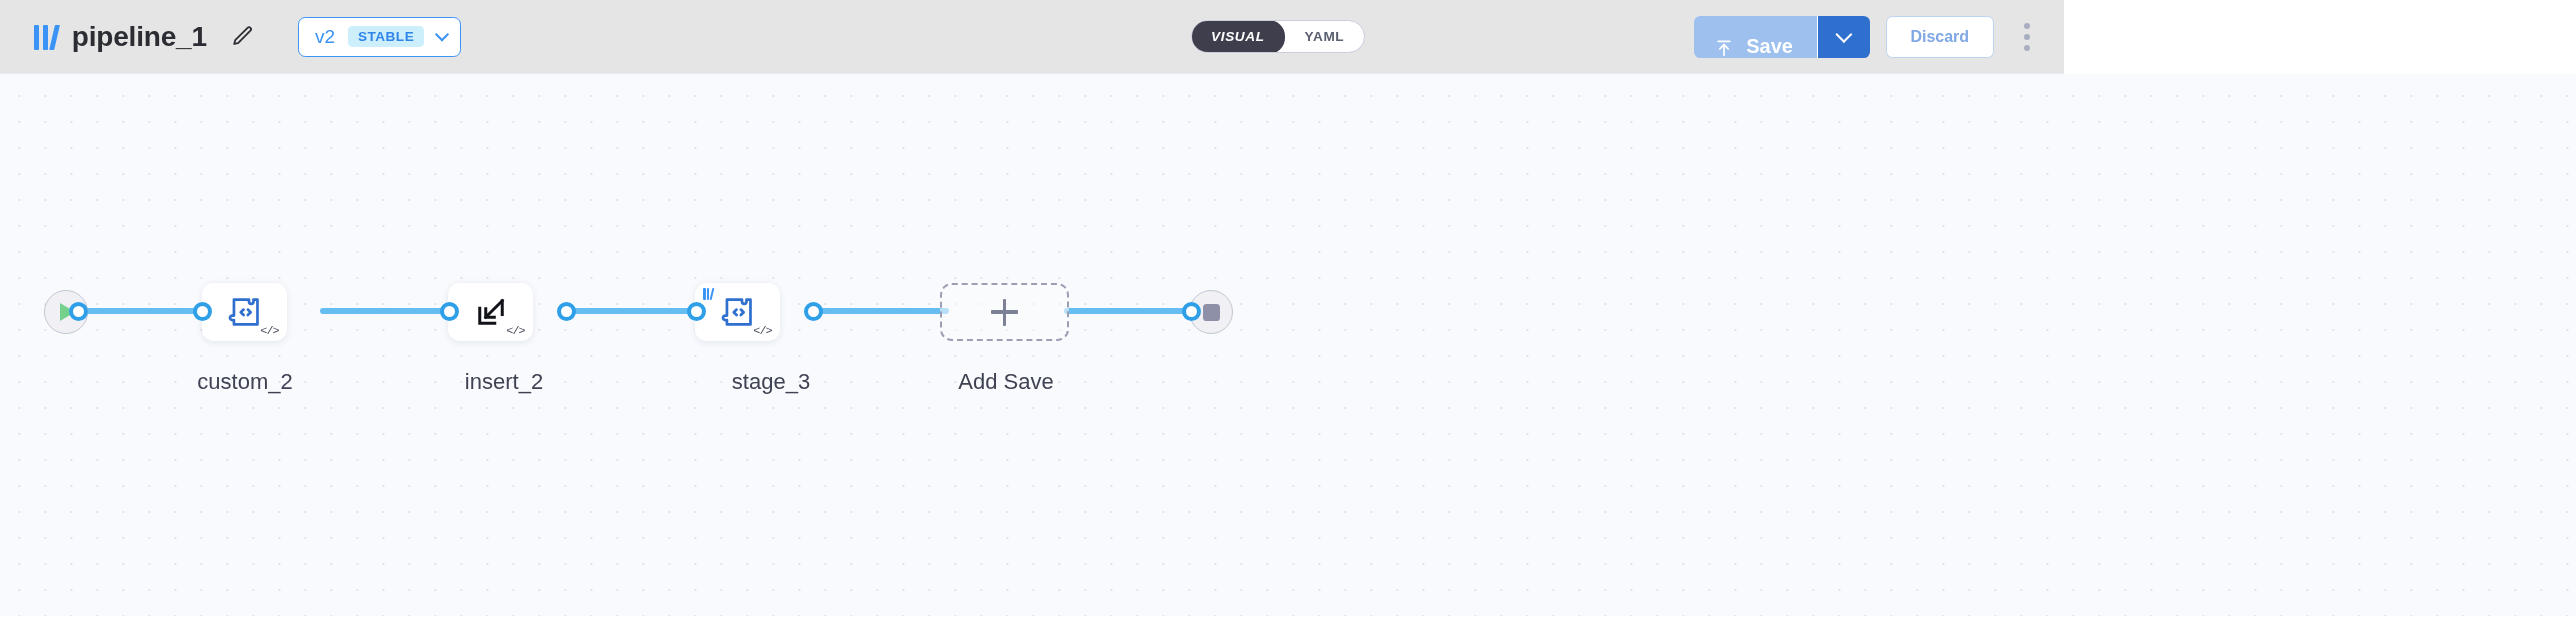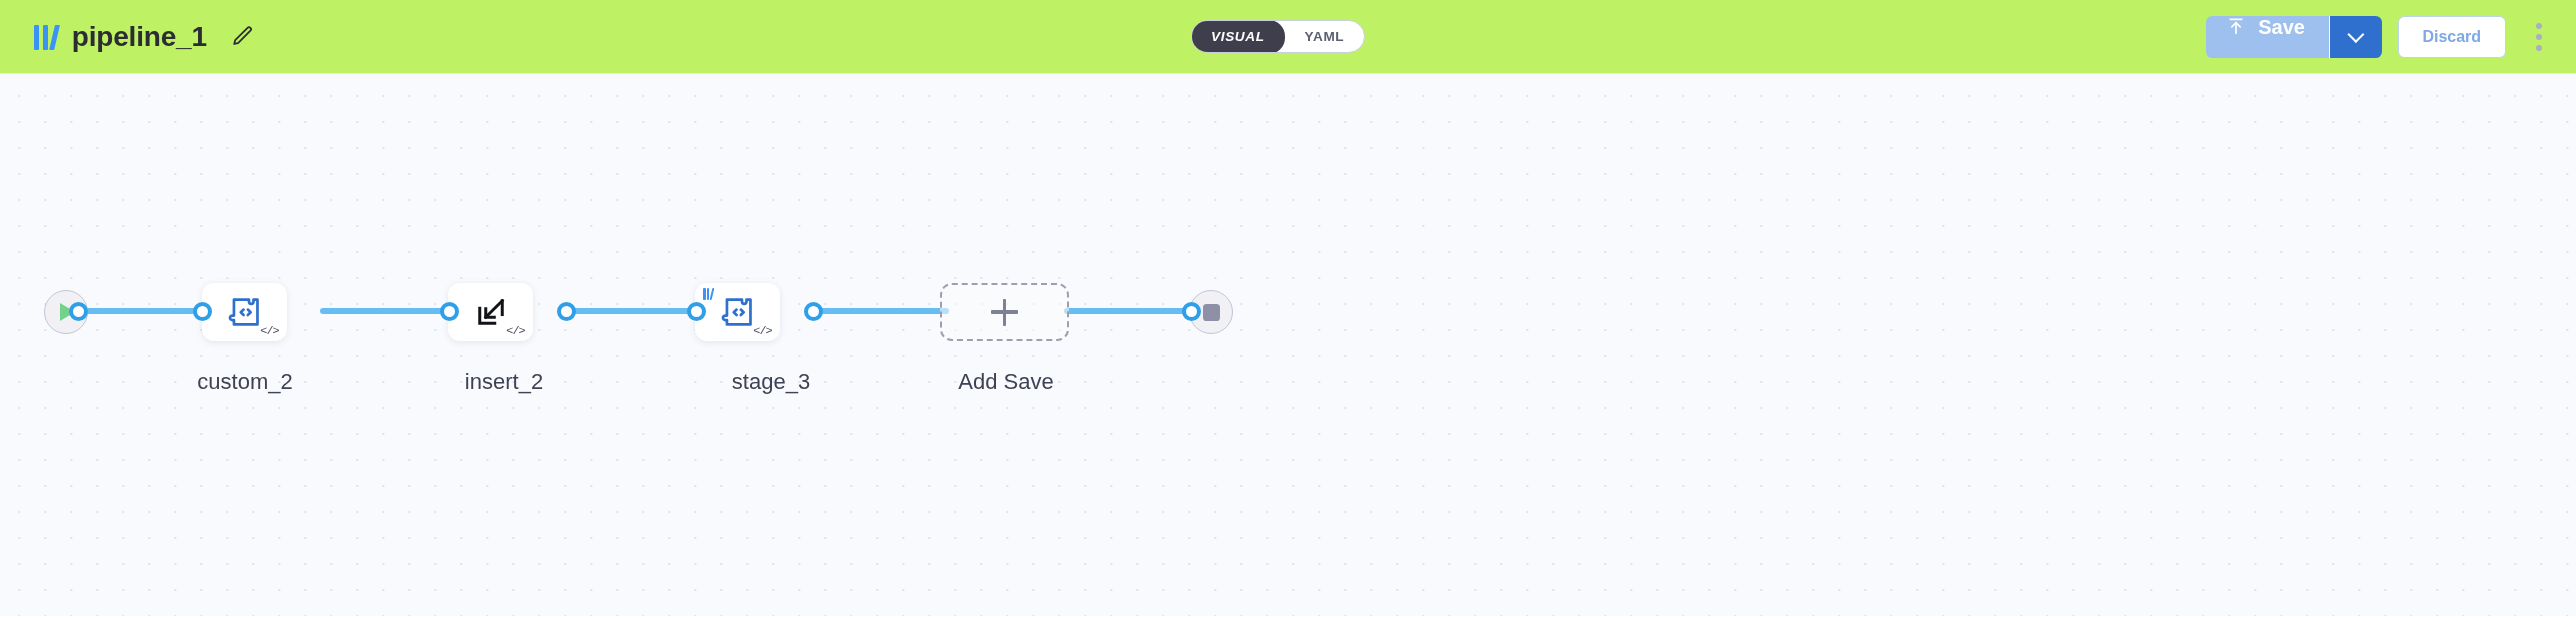--- a/index.html
+++ b/index.html
@@ -9,23 +9,23 @@
     width: 2576px;
     height: 617px;
     overflow: hidden;
     font-family: "Liberation Sans", sans-serif;
     background: #ffffff;
   }
 
   
   .header {
     position: relative;
-    width: 2576px;
+    width: 2064px;
     height: 74px;
-    background: #bef264;
+    background: #e5e5e5;
     border-bottom: 1.8px solid #e8eaef;
     display: flex;
     align-items: center;
   }
 
   .header-left {
     display: flex;
     align-items: center;
     padding-left: 34px;
     gap: 0;
@@ -151,21 +151,21 @@
   .save-group {
     display: flex;
     height: 42px;
     border-radius: 6.4px;
     overflow: hidden;
   }
   .save-main {
     background: #9dc0ee;
     color: #ffffff;
     display: flex;
-    align-items: flex-start;
+    align-items: flex-end;
     gap: 11.8px;
     padding: 0 23.6px 0 20px;
     font-size: 20px;
     font-weight: bold;
     cursor: pointer;
     border: none;
     font-family: inherit;
   }
   .save-caret {
     background: #2f6fce;
@@ -356,20 +356,25 @@
     </span>
 
     <span class="pipeline-title">pipeline_1</span>
 
     <span class="edit-pencil">
       <svg width="25.4" height="25.4" viewBox="0 0 24 24" fill="none" stroke="#2b2d33" stroke-width="1.7" stroke-linecap="round" stroke-linejoin="round">
         <path d="M16.6 3.6a1.9 1.9 0 0 1 2.7 2.7L7.6 18l-3.6.9.9-3.6z"></path>
       </svg>
     </span>
 
+    <span class="version-chip">
+      <span class="version-num">v2</span>
+      <span class="version-badge">STABLE</span>
+      <span class="chev"></span>
+    </span>
   </div>
 
   <div class="view-toggle">
     <div class="seg active">VISUAL</div>
     <div class="seg">YAML</div>
   </div>
 
   <div class="header-right">
     <div class="save-group">
       <button class="save-main">

